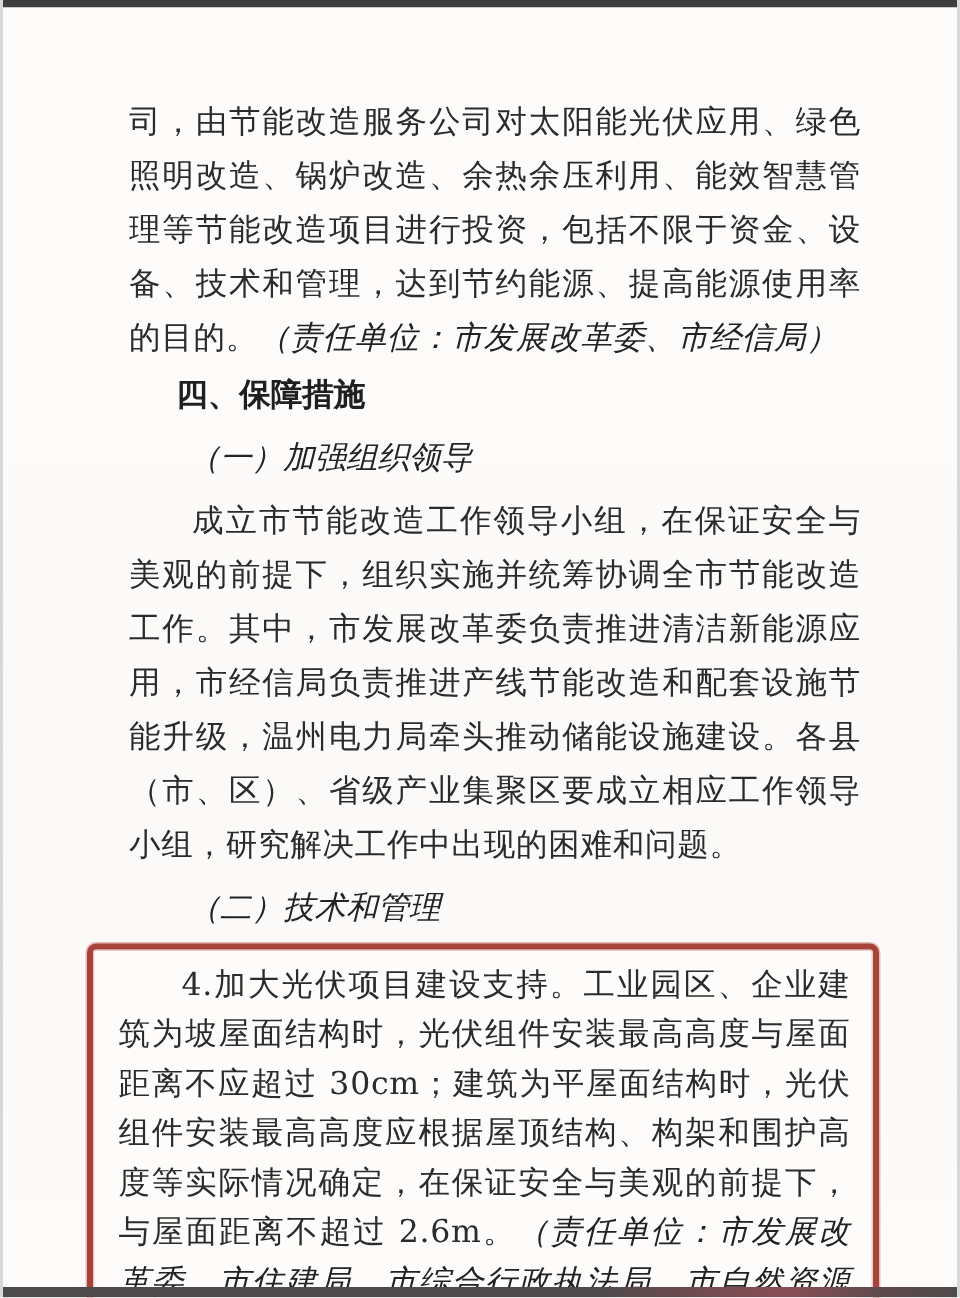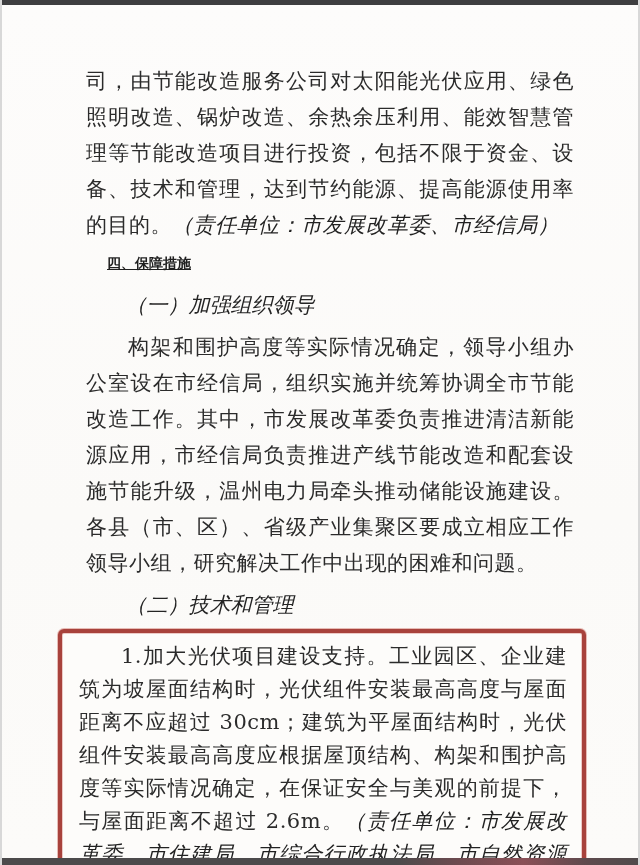--- a/index.html
+++ b/index.html
@@ -40,25 +40,24 @@
   }
   p.indent { text-indent: 2em; }
   .kai {
     font-style: italic;
     color: #222222;
   }
   h2.sec {
     margin: 2px 0 0 0;
     font-family: "DejaVu Sans", "Liberation Sans", sans-serif;
     font-weight: 700;
-    font-size: 14px;
+    font-size: 21px;
     line-height: 36px;
     text-indent: 1.5em;
     color: #1f1f1f;
-    text-decoration: underline;
   }
   h3.sub {
     margin: 6px;
     font-size: 21px;
     font-weight: 500;
     font-style: italic;
     line-height: 36px;
     text-indent: 1.6em;
     color: #242424;
   }
@@ -80,26 +79,26 @@
 
   <div class="sheet">
     <div class="content">
 
       <p class="body"><span>司，由节能改造服务公司对太阳能光伏应用、绿色照明改造、锅炉改造、余热余压利用、能效智慧管理等节能改造项目进行投资，包括不限于资金、设备、技术和管理，达到节约能源、提高能源使用率的目的。</span><span class="kai">（责任单位：市发展改革委、市经信局）</span></p>
 
       <h2 class="sec">四、保障措施</h2>
 
       <h3 class="sub">（一）加强组织领导</h3>
 
-      <p class="body indent">构架和围护高度等实际情况确定，领导小组办公室设在市经信局，组织实施并统筹协调全市节能改造工作。其中，市发展改革委负责推进清洁新能源应用，市经信局负责推进产线节能改造和配套设施节能升级，温州电力局牵头推动储能设施建设。各县（市、区）、省级产业集聚区要成立相应工作领导小组，研究解决工作中出现的困难和问题。</p>
+      <p class="body indent">成立市节能改造工作领导小组，在保证安全与美观的前提下，组织实施并统筹协调全市节能改造工作。其中，市发展改革委负责推进清洁新能源应用，市经信局负责推进产线节能改造和配套设施节能升级，温州电力局牵头推动储能设施建设。各县（市、区）、省级产业集聚区要成立相应工作领导小组，研究解决工作中出现的困难和问题。</p>
 
       <h3 class="sub">（二）技术和管理</h3>
 
       <div class="hbox">
-        <p class="body indent"><span>1.加大光伏项目建设支持。工业园区、企业建筑为坡屋面结构时，光伏组件安装最高高度与屋面距离不应超过 30cm；建筑为平屋面结构时，光伏组件安装最高高度应根据屋顶结构、构架和围护高度等实际情况确定，在保证安全与美观的前提下，与屋面距离不超过 2.6m。</span><span class="kai">（责任单位：市发展改革委、市住建局、市综合行政执法局、市自然资源和规划局、市消防救援支队）</span></p>
+        <p class="body indent"><span>4.加大光伏项目建设支持。工业园区、企业建筑为坡屋面结构时，光伏组件安装最高高度与屋面距离不应超过 30cm；建筑为平屋面结构时，光伏组件安装最高高度应根据屋顶结构、构架和围护高度等实际情况确定，在保证安全与美观的前提下，与屋面距离不超过 2.6m。</span><span class="kai">（责任单位：市发展改革委、市住建局、市综合行政执法局、市自然资源和规划局、市消防救援支队）</span></p>
 
       </div>
 
     </div>
   </div>
 
   <div class="edge-bottom"></div>
 </div>
 
 </body></html>

